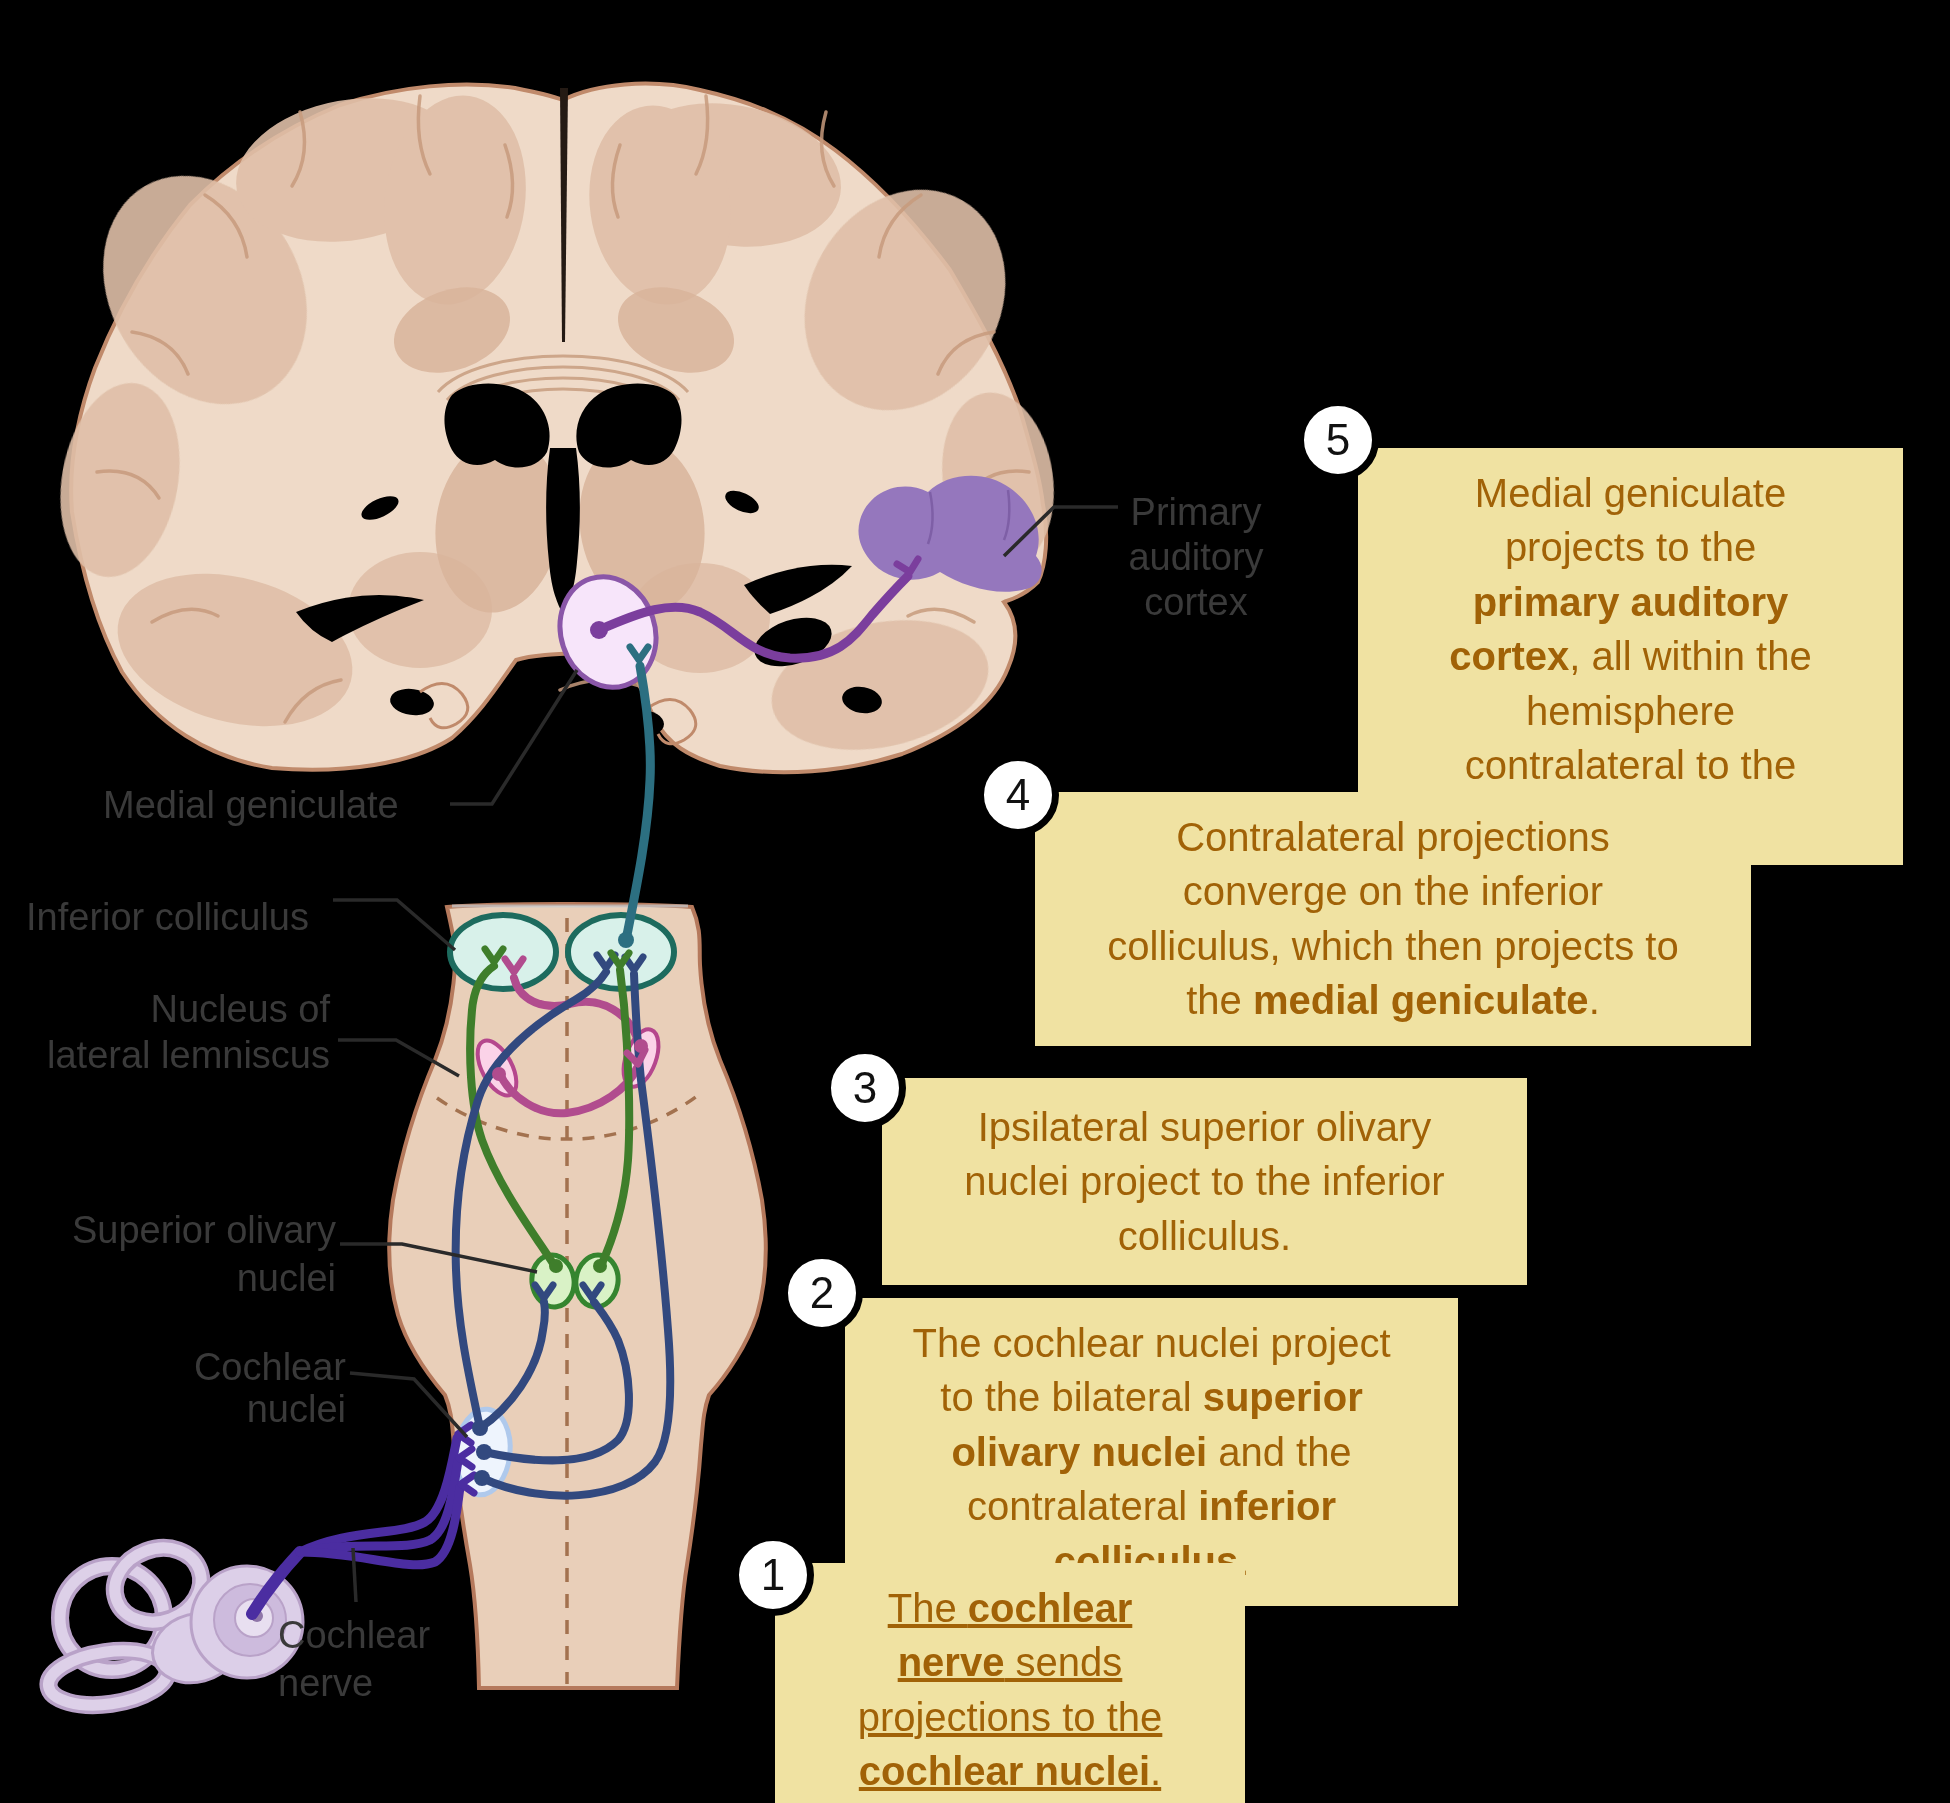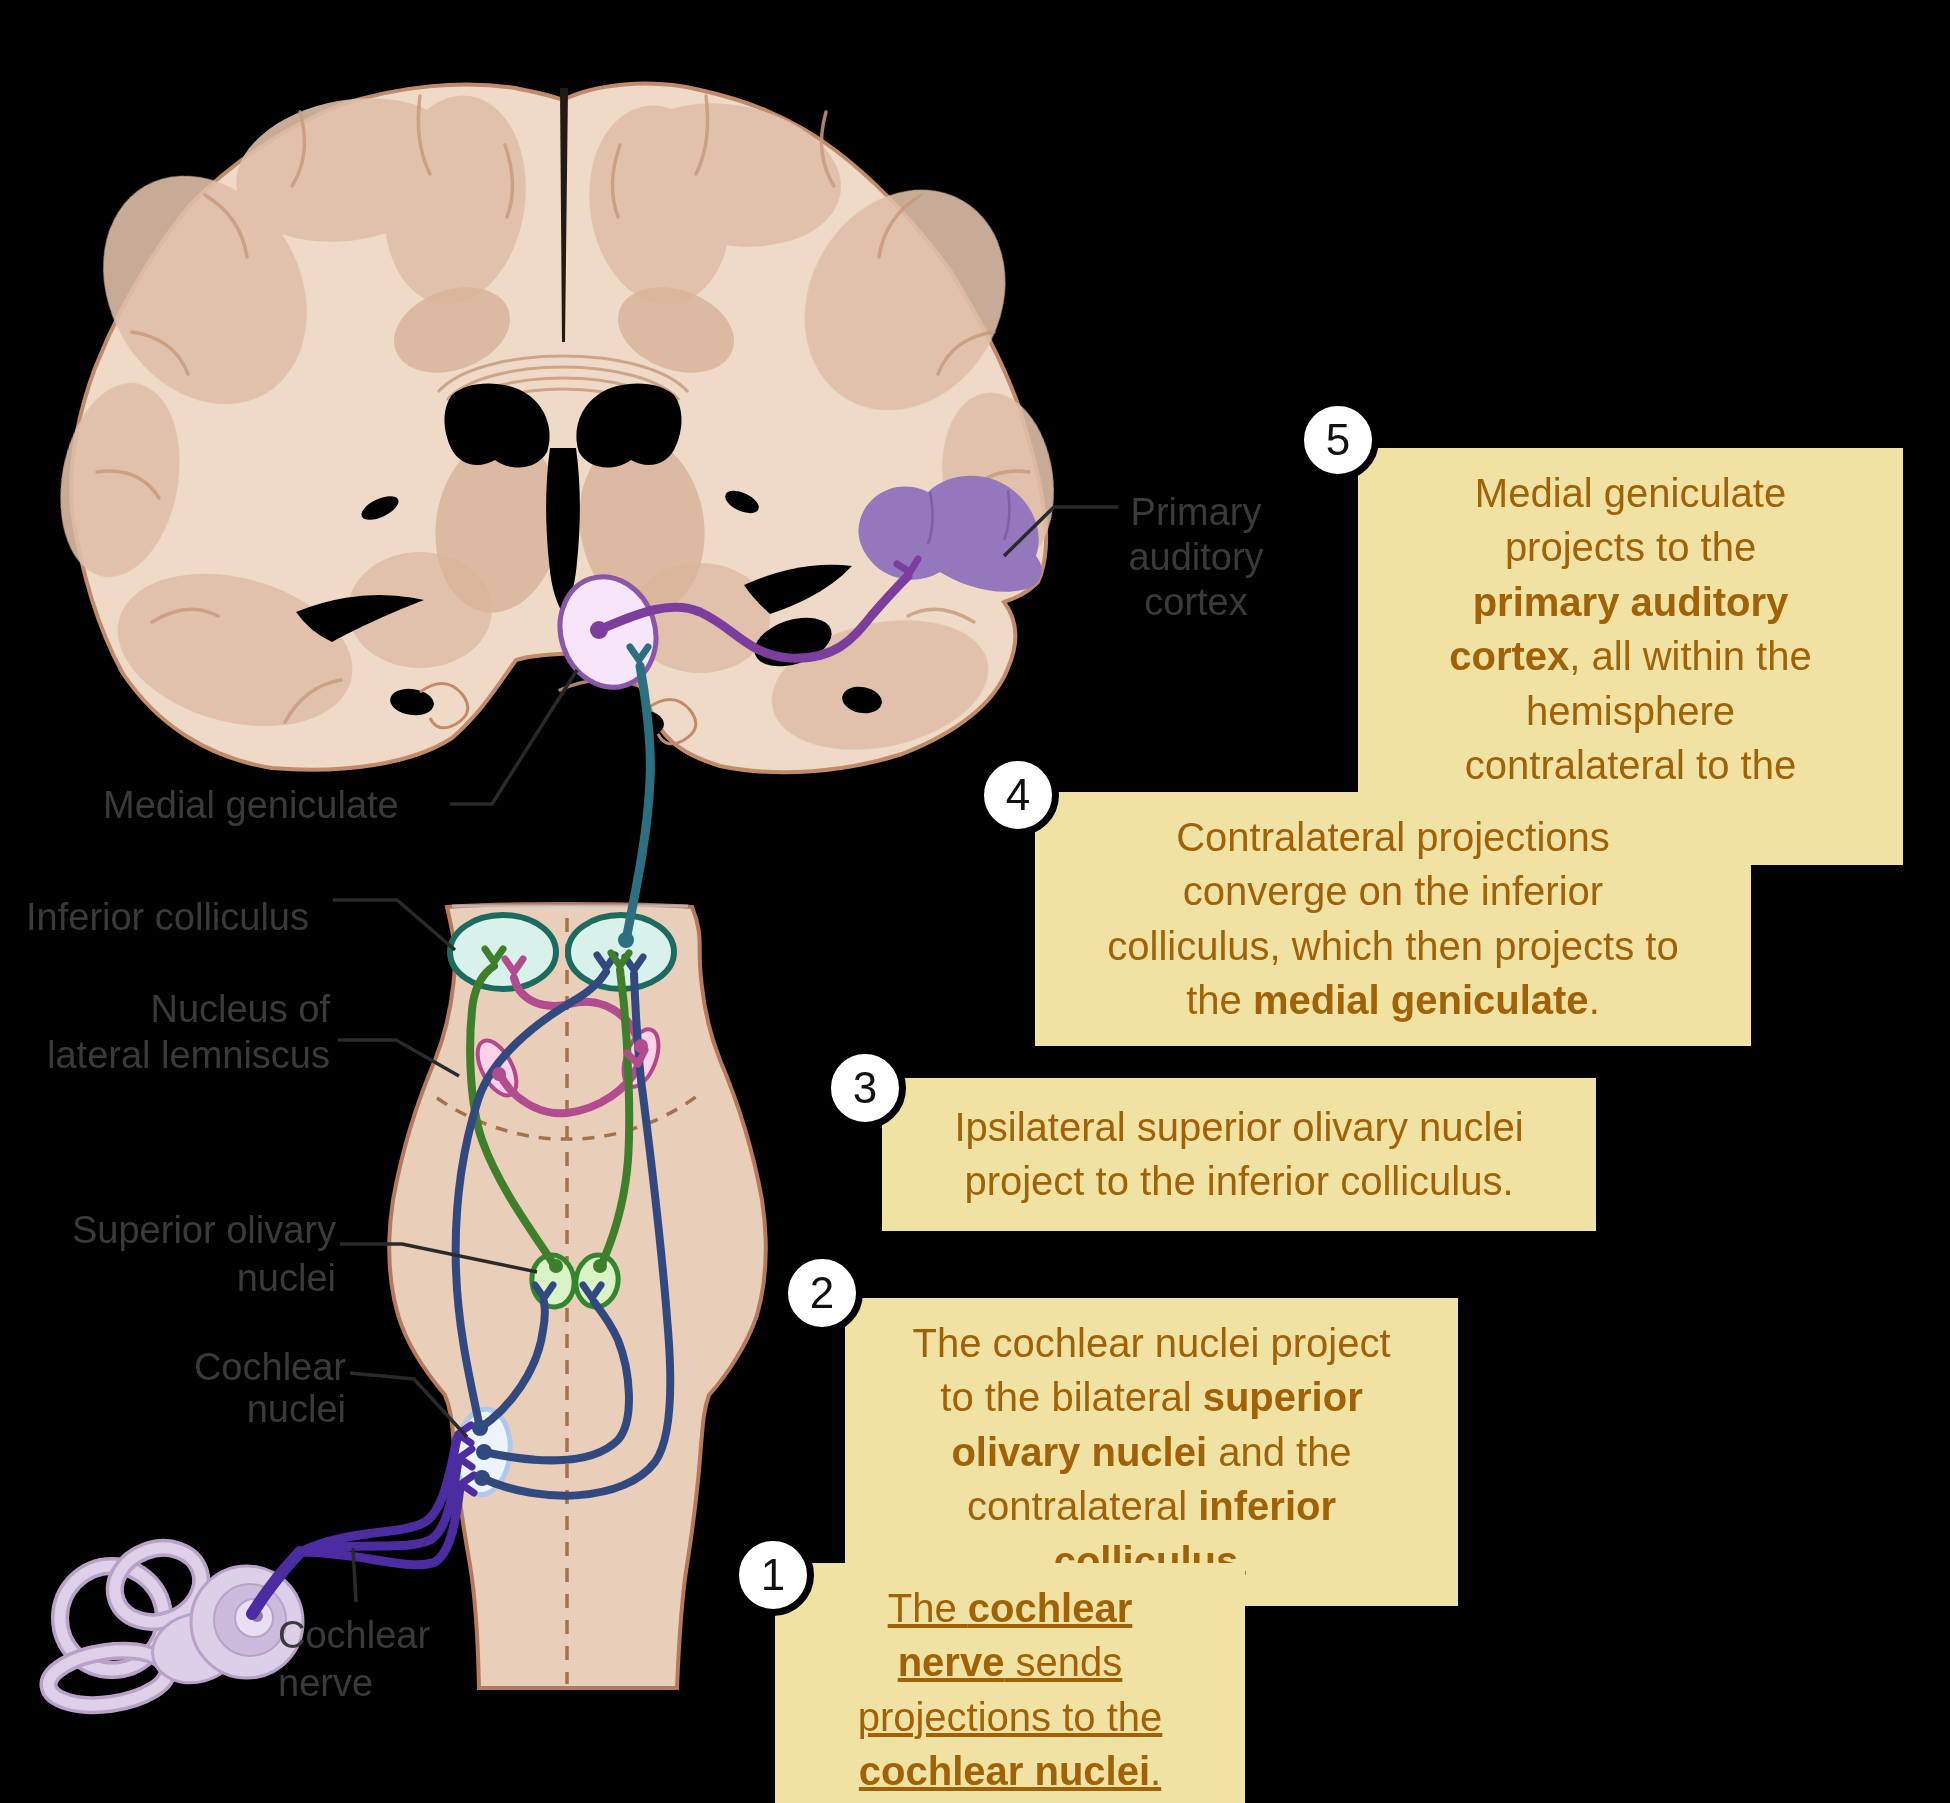--- a/index.html
+++ b/index.html
@@ -280,21 +280,21 @@
     <text class="slabel" x="278" y="1696">nerve</text>
   </g>
 </svg>
 
   <div class="callout" style="left:1358px;top:448px;width:545px;padding:18px 85px;"><span>Medial geniculate projects to the </span><b>primary auditory cortex</b><span>, all within the hemisphere contralateral to the input cochlea.</span></div>
   <div class="numbadge" style="left:1338px;top:440px;">5</div>
 
   <div class="callout" style="left:1035px;top:792px;width:716px;padding:18px 70px;"><span>Contralateral projections converge on the inferior colliculus, which then projects to the </span><b>medial geniculate</b><span>.</span></div>
   <div class="numbadge" style="left:1018px;top:795px;">4</div>
 
-  <div class="callout" style="left:882px;top:1078px;width:714px;padding:22px 42px;"><span>Ipsilateral superior olivary nuclei project to the inferior colliculus.</span></div>
+  <div class="callout" style="left:882px;top:1078px;width:645px;padding:22px 42px;"><span>Ipsilateral superior olivary nuclei project to the inferior colliculus.</span></div>
   <div class="numbadge" style="left:865px;top:1088px;">3</div>
 
   <div class="callout" style="left:845px;top:1298px;width:613px;padding:18px 65px;"><span>The cochlear nuclei project to the bilateral </span><b>superior olivary nuclei</b><span> and the contralateral </span><b>inferior colliculus</b><span>.</span></div>
   <div class="numbadge" style="left:822px;top:1293px;">2</div>
 
   <div class="callout" style="left:775px;top:1563px;width:470px;padding:18px 70px;text-decoration:underline;"><span>The </span><b>cochlear nerve</b><span> sends projections to the </span><b>cochlear nuclei</b><span>.</span></div>
   <div class="numbadge" style="left:773px;top:1575px;">1</div>
 
 </div>
 

